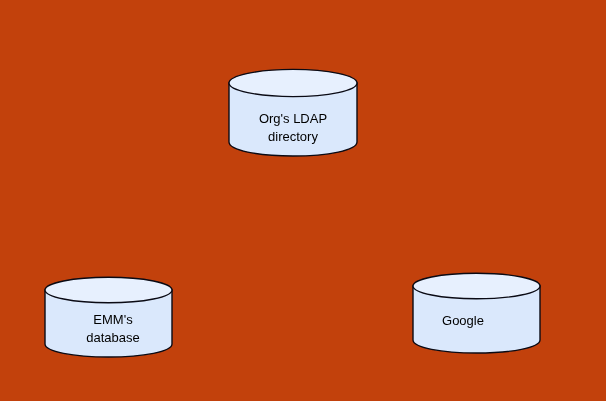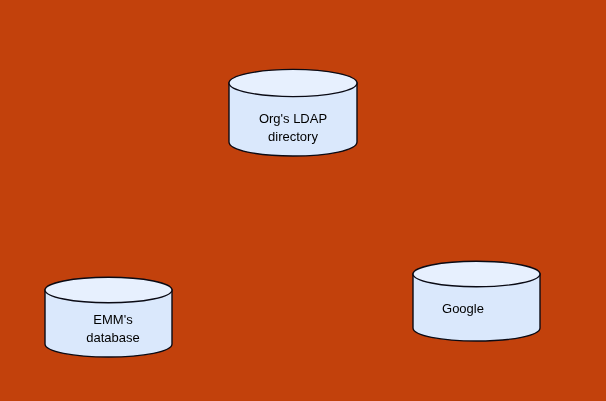--- a/index.html
+++ b/index.html
@@ -60,21 +60,21 @@
     top: 276px;
     width: 138px;
     height: 82px;
   }
   #node-emm .cyl-label {
     top: 35px;
   }
   
   #node-google {
     left: 412px;
-    top: 260px;
+    top: 272px;
     width: 102px;
     height: 82px;
   }
   #node-google .cyl-label {
     top: 40px;
   }
 </style>
 </head>
 <body>
 

